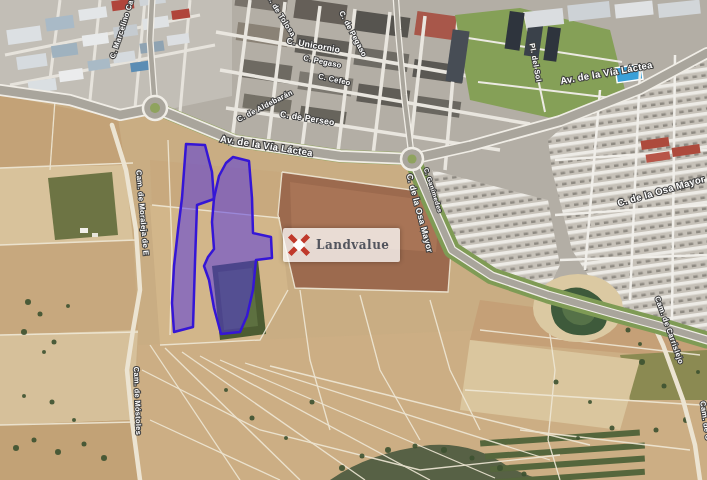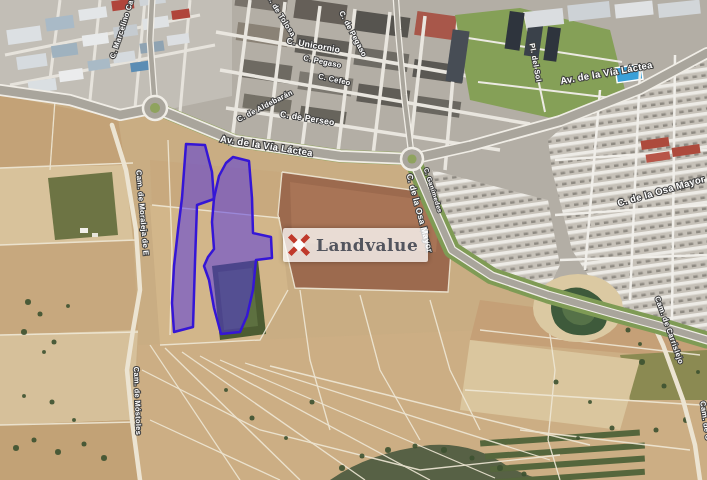--- a/index.html
+++ b/index.html
@@ -20,21 +20,21 @@
     left:283px;top:228px;
     height:30px;
     display:flex;align-items:center;
     padding:2px 10px 2px 4px;
     border-radius:2px;
     box-shadow:0 0 5px rgba(0,0,0,.3);
   }
   .wm-text{
     font-family:"DejaVu Serif","Liberation Serif",serif;
     font-weight:bold;
-    font-size:17px;
+    font-size:12px;
     letter-spacing:.5px;
     margin-left:5px;
     line-height:1;
   }
 </style>
 </head>
 <body>
 
 <div class="stage">
 <svg id="map-svg" width="707" height="480" viewBox="0 0 707 480">

